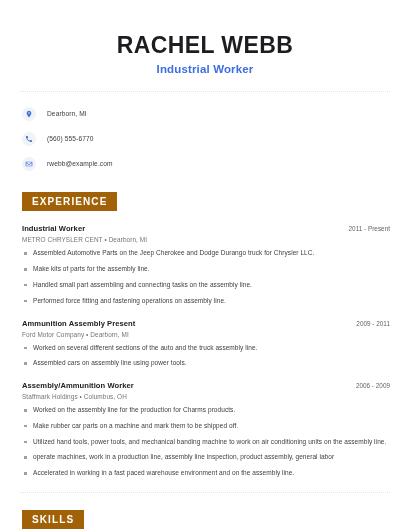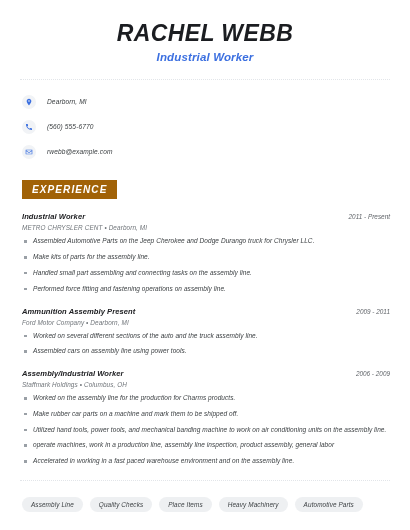--- a/index.html
+++ b/index.html
@@ -14,23 +14,22 @@
     font-family: "Liberation Sans", sans-serif;
     color: #202124;
     -webkit-font-smoothing: antialiased;
     overflow: hidden;
   }
 
   .page {
     width: 410px;
     height: 426px;
     background: #ffffff;
-    padding: 0 18px;
+    padding: 12px 18px;
     position: relative;
-    font-style: italic;
   }
 
   
   .header {
     padding-top: 20px;
     text-align: center;
   }
   .name {
     font-size: 23px;
     font-weight: bold;
@@ -238,41 +237,42 @@
         <span>Dearborn, MI</span>
       </div>
       <ul class="bullets">
         <li>Worked on several different sections of the auto and the truck assembly line.</li>
         <li>Assembled cars on assembly line using power tools.</li>
       </ul>
     </div>
 
     <div class="job">
       <div class="job-head">
-        <span class="job-role">Assembly/Industrial Worker</span>
+        <span class="job-role">Assembly/Ammunition Worker</span>
         <span class="job-dates">2006 - 2009</span>
       </div>
       <div class="job-company">
         <span>Staffmark Holdings</span>
         <span>•</span>
         <span>Columbus, OH</span>
       </div>
       <ul class="bullets">
         <li>Worked on the assembly line for the production for Charms products.</li>
         <li>Make rubber car parts on a machine and mark them to be shipped off.</li>
         <li>Utilized hand tools, power tools, and mechanical banding machine to work on air conditioning units on the assembly line.</li>
         <li>operate machines, work in a production line, assembly line inspection, product assembly, general labor</li>
         <li>Accelerated in working in a fast paced warehouse environment and on the assembly line.</li>
       </ul>
     </div>
   </div>
 
   <div class="divider" style="margin-top:14px;"></div>
 
   <div class="skills-section">
+    <div class="section-tag">SKILLS</div>
     <div class="skills-list">
       <span class="skill-pill">Assembly Line</span>
       <span class="skill-pill">Quality Checks</span>
       <span class="skill-pill">Place Items</span>
       <span class="skill-pill">Heavy Machinery</span>
       <span class="skill-pill">Automotive Parts</span>
 
     </div>
   </div>
 

